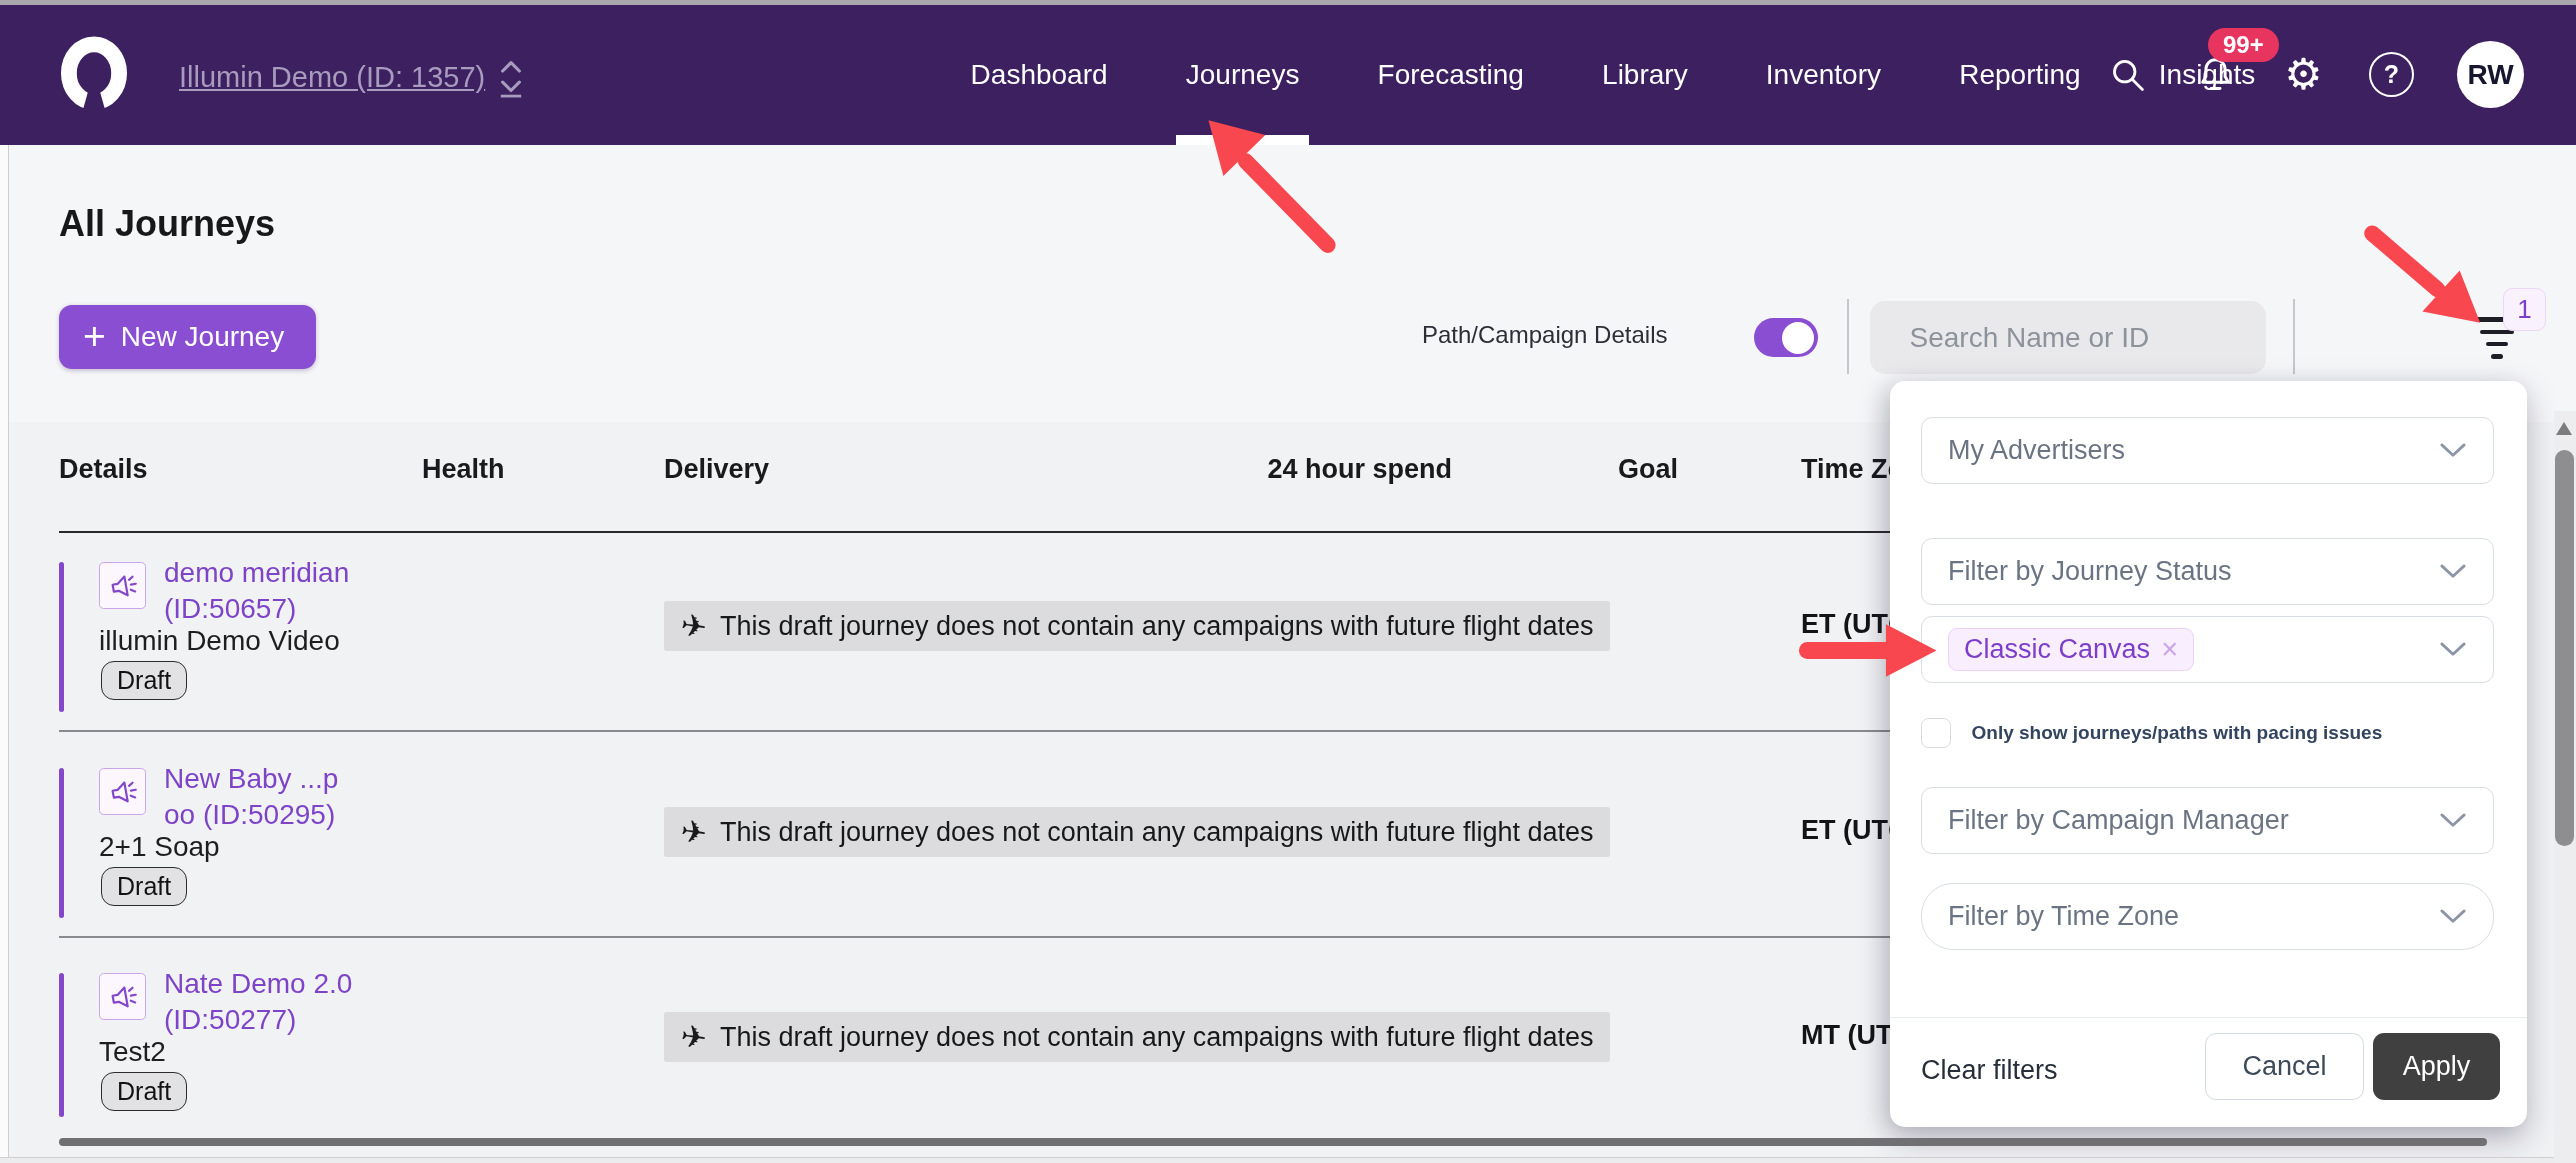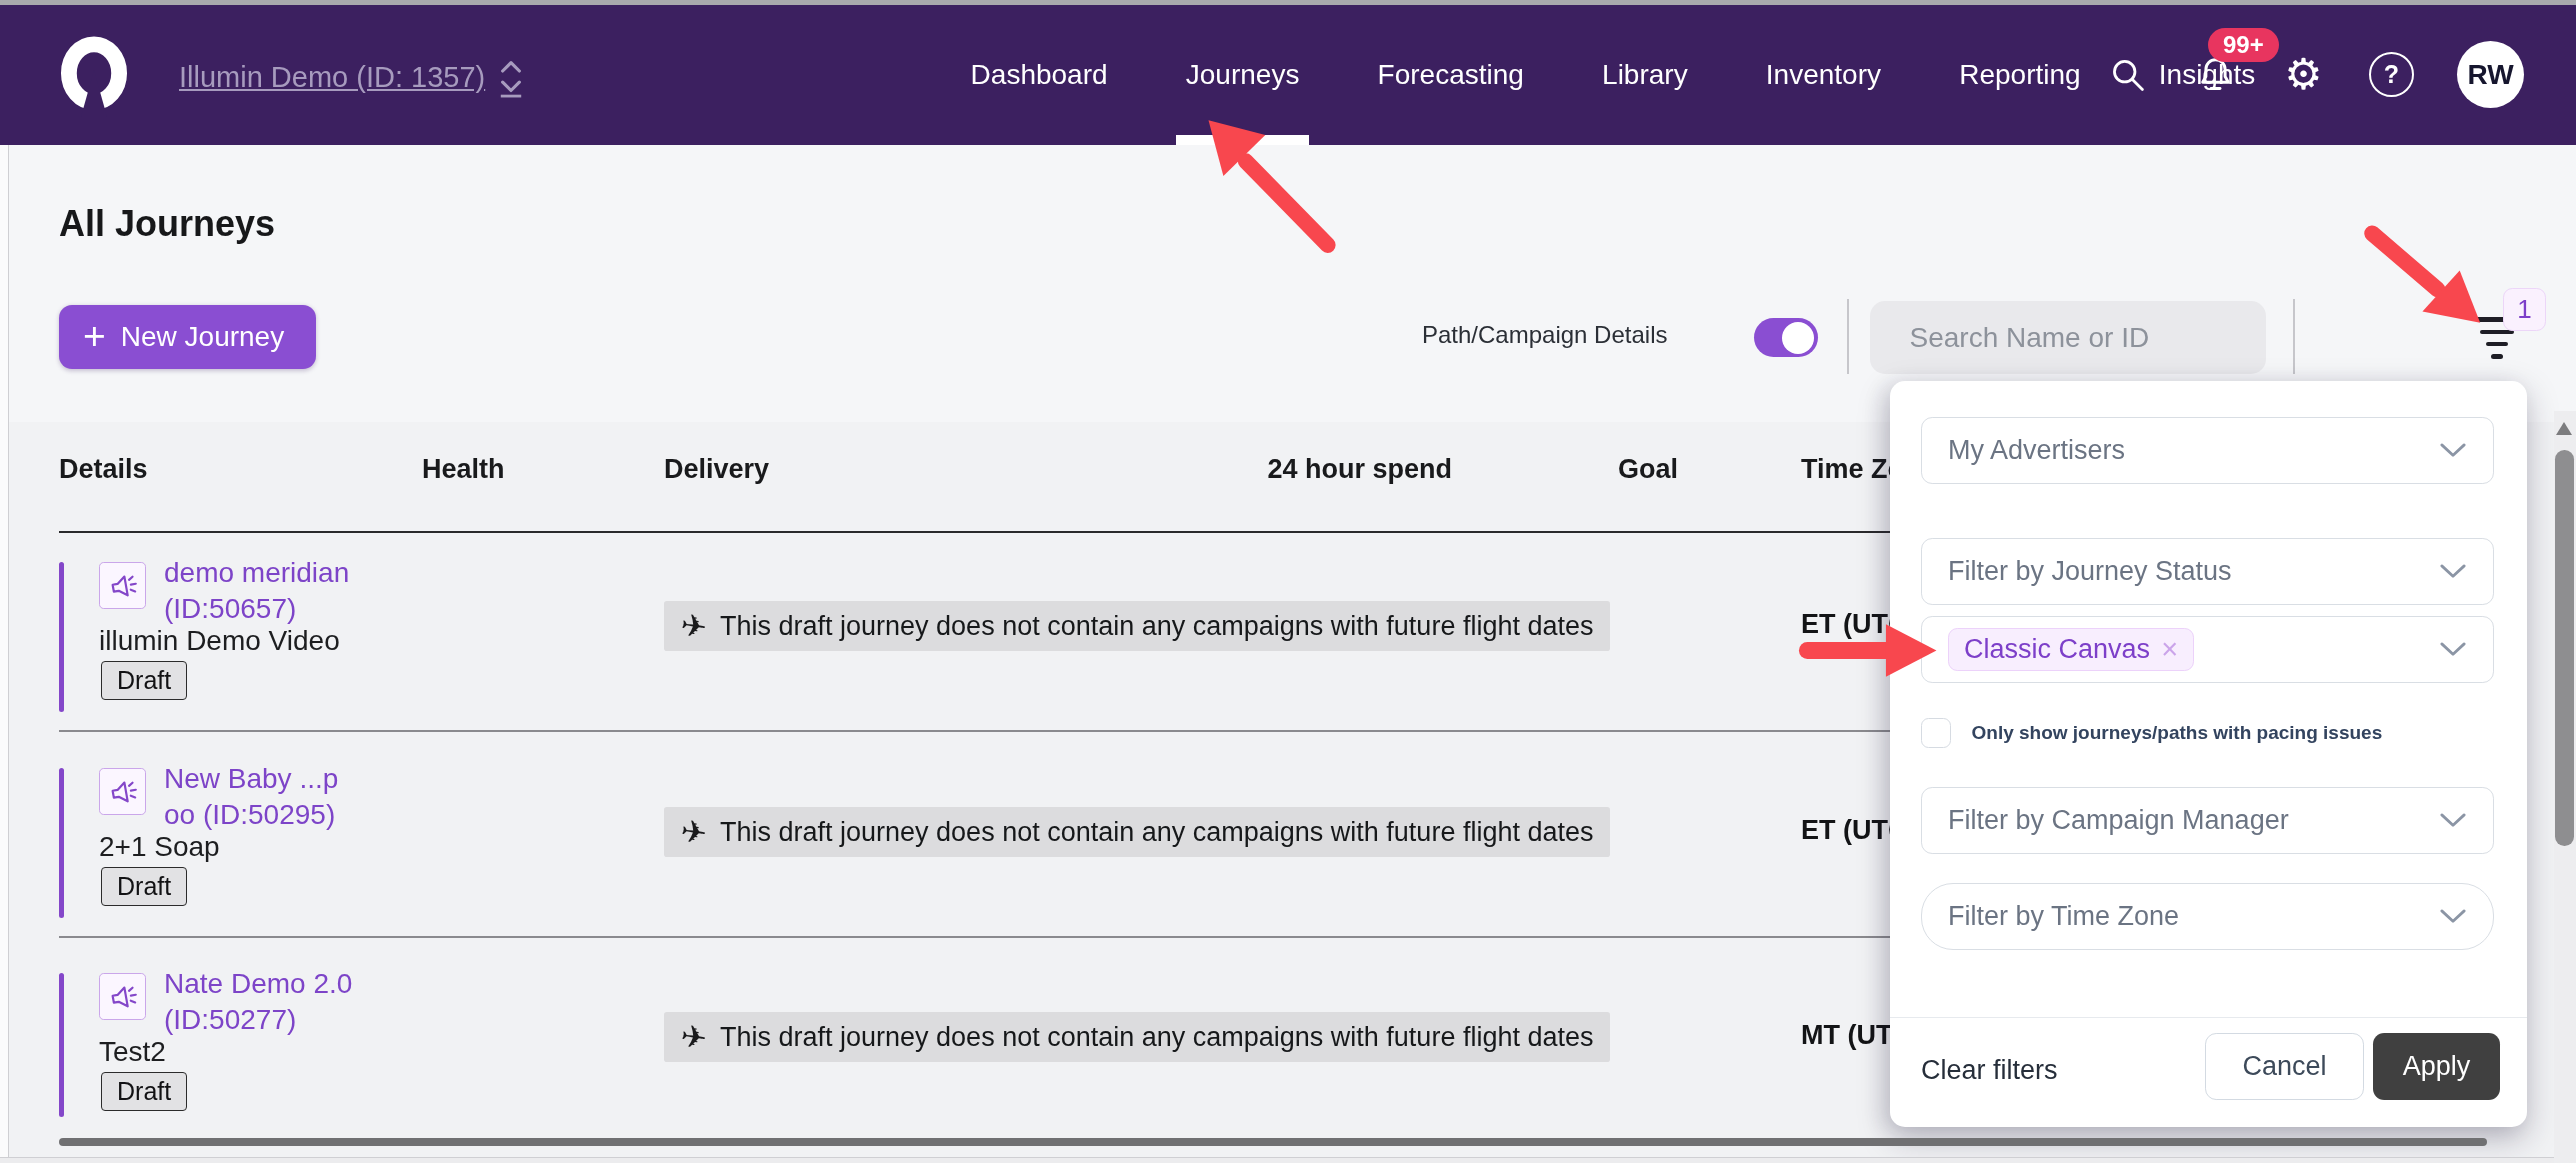--- a/index.html
+++ b/index.html
@@ -52,21 +52,21 @@
   .col-head{position:absolute;top:454px;font-size:27px;font-weight:600;color:#191a1c;z-index:1;white-space:nowrap;}
   .head-line{position:absolute;left:59px;right:52px;top:531px;height:1.9px;background:#2a2a2c;z-index:1;}
   .row{position:absolute;left:0;right:0;z-index:1;}
   .row .rule{position:absolute;left:59px;right:52px;bottom:0;height:1.9px;background:#8a8a8e;}
   .row-bar{position:absolute;left:59px;top:15px;bottom:20.5px;width:4.7px;background:#8447c9;border-radius:2.8px;}
   .row-iconbox{position:absolute;left:99px;top:15px;width:47px;height:47px;border:1.9px solid #caa6ea;border-radius:4.7px;
                background:#fbf6ff;display:flex;align-items:center;justify-content:center;box-sizing:border-box;}
   .row-link{position:absolute;left:164px;top:7.5px;font-size:28px;line-height:36px;color:#7d44c8;cursor:pointer;white-space:pre-line;}
   .row-sub{position:absolute;left:99px;top:78px;font-size:28px;color:#1d1e20;}
   .status-pill{position:absolute;left:101px;top:114px;height:39px;padding:0 15px;background:#e2e2e4;border:1.9px solid #2b2b2b;
-               border-radius:4px;display:flex;align-items:center;font-size:25px;color:#121214;box-sizing:border-box;}
+               border-radius:13px;display:flex;align-items:center;font-size:25px;color:#121214;box-sizing:border-box;}
   .delivery-msg{position:absolute;left:664px;top:54px;height:50px;background:#dcdcde;border-radius:2.8px;display:flex;
                 align-items:center;gap:13px;padding:0 17px;font-size:27px;color:#16181a;white-space:nowrap;}
   .plane{font-family:"DejaVu Sans",sans-serif;font-size:31px;transform:rotate(8deg);color:#1a1a1c;}
   .tz{position:absolute;left:1801px;top:62px;font-size:27px;font-weight:700;color:#131416;white-space:nowrap;}
   
   .panel{position:absolute;left:1890px;top:381px;width:637px;height:746px;background:#fff;border-radius:15px;
          box-shadow:0 11.2px 32px rgba(30,25,55,.25), -7.5px 3.7px 20.5px rgba(30,25,55,.10);z-index:10;}
   .dd{position:absolute;left:31px;width:573px;height:67px;border:1.9px solid #d9dee4;border-radius:11.2px;background:#fff;
       display:flex;align-items:center;padding:6px 26px;box-sizing:border-box;cursor:pointer;}
   .dd .dd-label{flex:1;font-size:27px;color:#6b7483;}

